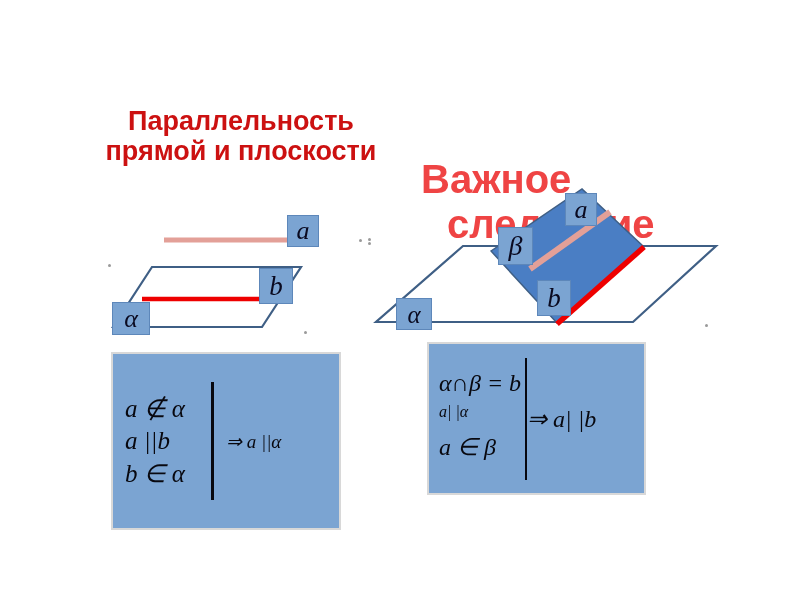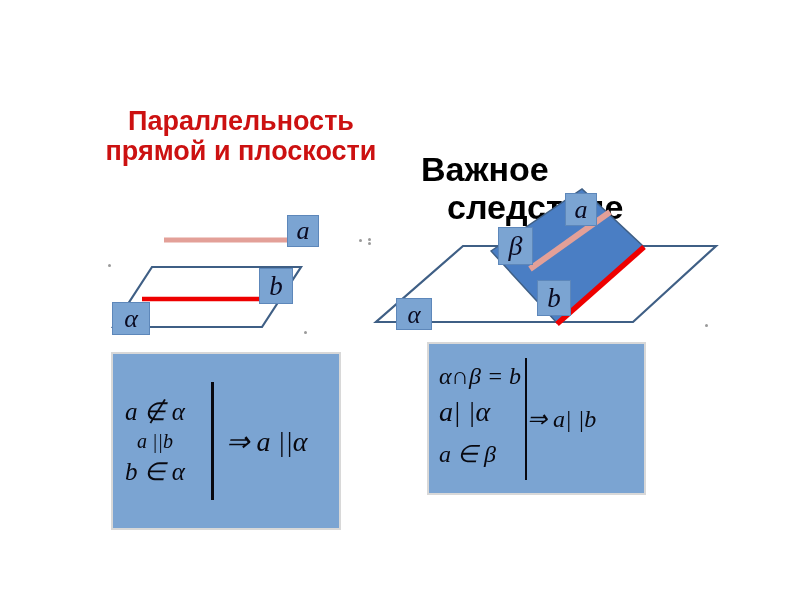--- a/index.html
+++ b/index.html
@@ -34,22 +34,22 @@
     left: 60px;
     top: 106px;
     width: 330px;
     font-size: 27px;
     color: #cc1111;
   }
   #title-right {
     left: 405px;
     top: 112px;
     width: 275px;
-    font-size: 34px;
-    color: #000000;
+    font-size: 40px;
+    color: #ef4444;
     text-align: left;
   }
   #title-right .line2 {
     display: block;
     padding-left: 26px;
   }
   
   .diagram {
     position: absolute;
     left: 0; top: 0;
@@ -167,33 +167,33 @@
     <span>b</span>
   </div>
   <div class="chip" style="left:380px; top:298px; width:36px; height:32px; font-size:25px;">
     <span>α</span>
   </div>
 
   <div class="formula-box" style="left:95px; top:352px; width:230px; height:178px;">
     <div class="formula-inner">
       <div class="premises" style="padding-left:12px; width:98px;">
         <span class="premise" style="font-size:25px; margin:2px 0;">a ∉  α</span>
-        <span class="premise" style="font-size:20px; margin:2px 12px;">a ||b</span>
+        <span class="premise" style="font-size:25px; margin:2px 0;">a ||b</span>
         <span class="premise" style="font-size:25px; margin:2px 0;text-align:right;">b ∈  α</span>
       </div>
       <div class="divider" style="height:118px;"></div>
-      <div class="conclusion" style="font-size:28px; padding-left:12px;">⇒ a ||α</div>
+      <div class="conclusion" style="font-size:19px; padding-left:12px;">⇒ a ||α</div>
     </div>
   </div>
 
   <div class="formula-box" style="left:411px; top:342px; width:219px; height:153px;">
     <div class="formula-inner">
       <div class="premises" style="padding-left:10px; width:96px;">
         <span class="premise" style="font-size:24px; margin:3px 0;">α∩β = b</span>
-        <span class="premise" style="font-size:28px; margin:3px 0;">a| |α</span>
+        <span class="premise" style="font-size:16px; margin:3px 0;">a| |α</span>
         <span class="premise" style="font-size:24px; margin:9px 0;">a ∈ β</span>
       </div>
       <div class="divider" style="height:122px; width:2px;"></div>
       <div class="conclusion" style="font-size:24px; padding-left:0;">⇒ a| |b</div>
     </div>
   </div>
 
   <div class="dot" style="left:92px; top:264px;"></div>
   <div class="dot" style="left:288px; top:331px;"></div>
   <div class="dot" style="left:352px; top:238px;"></div>

